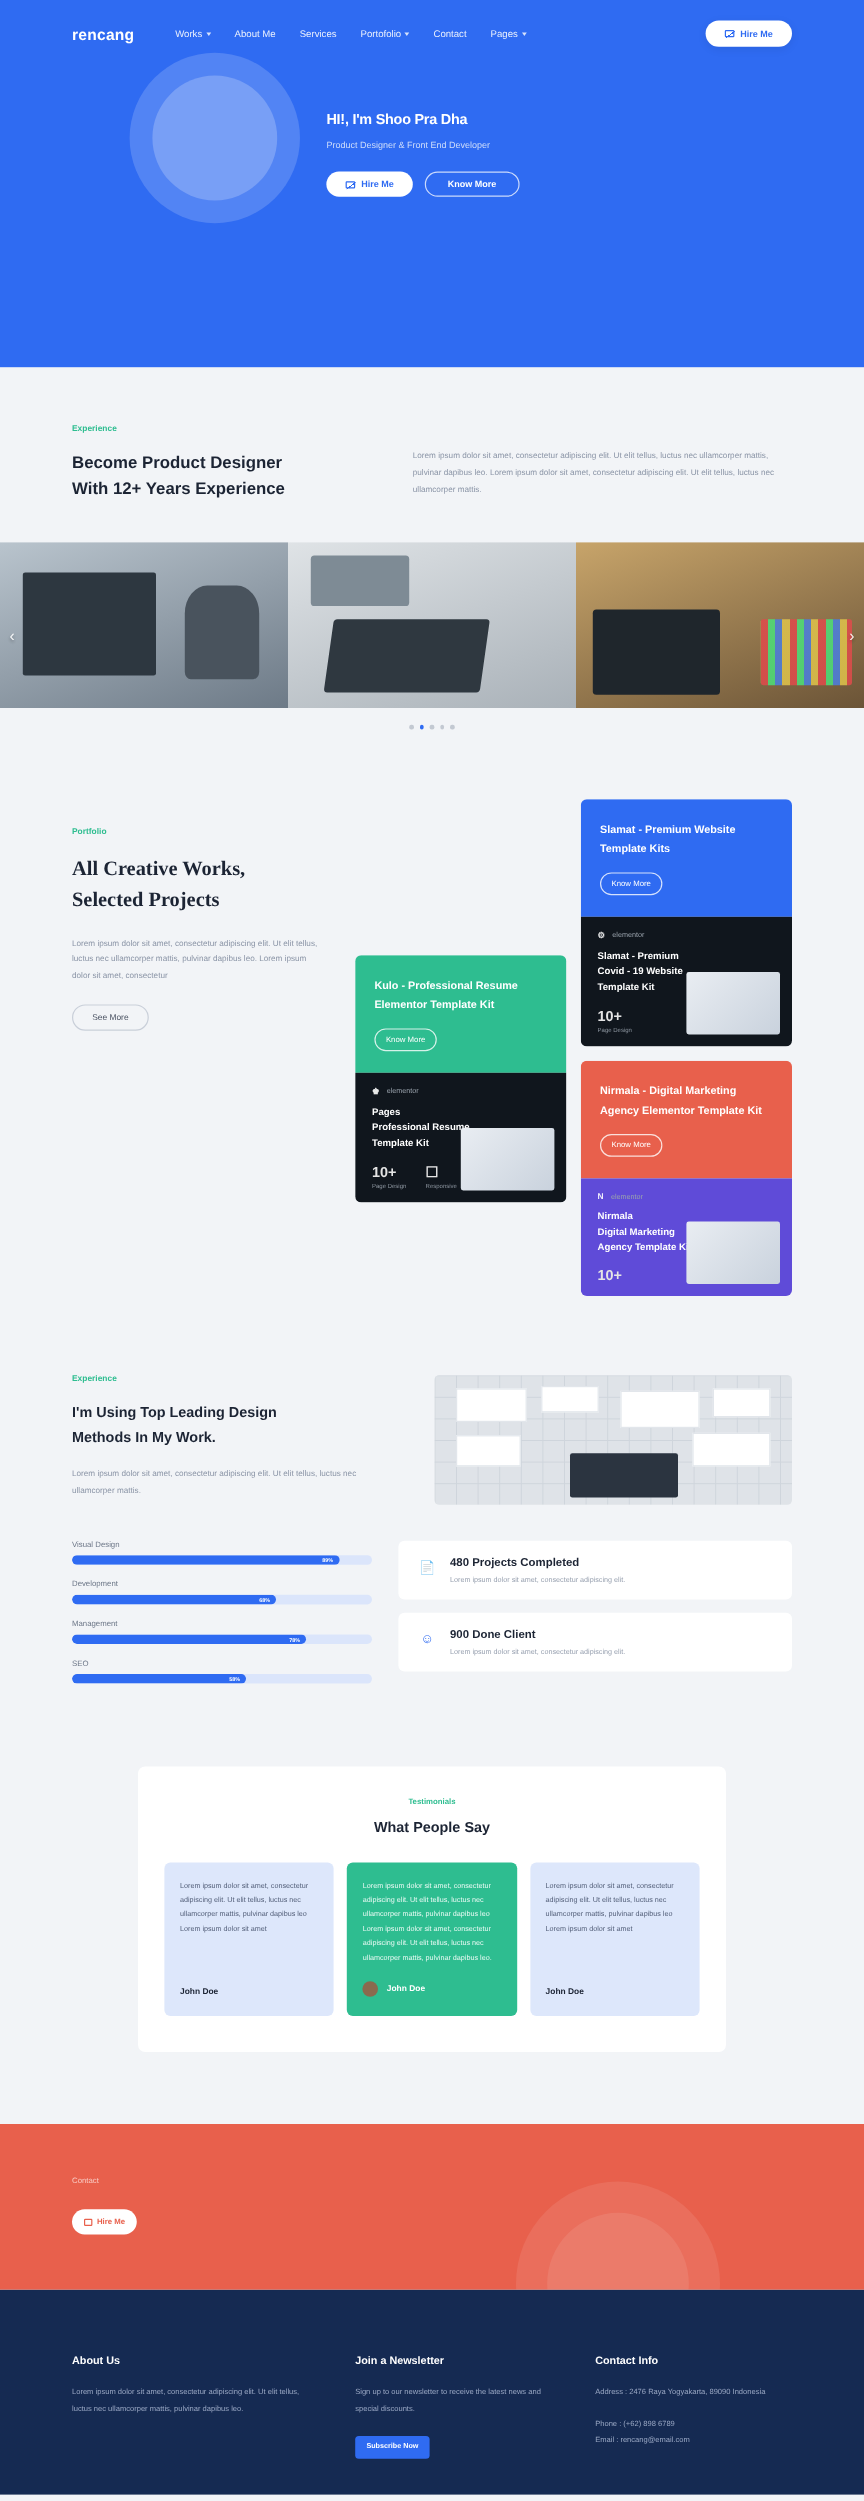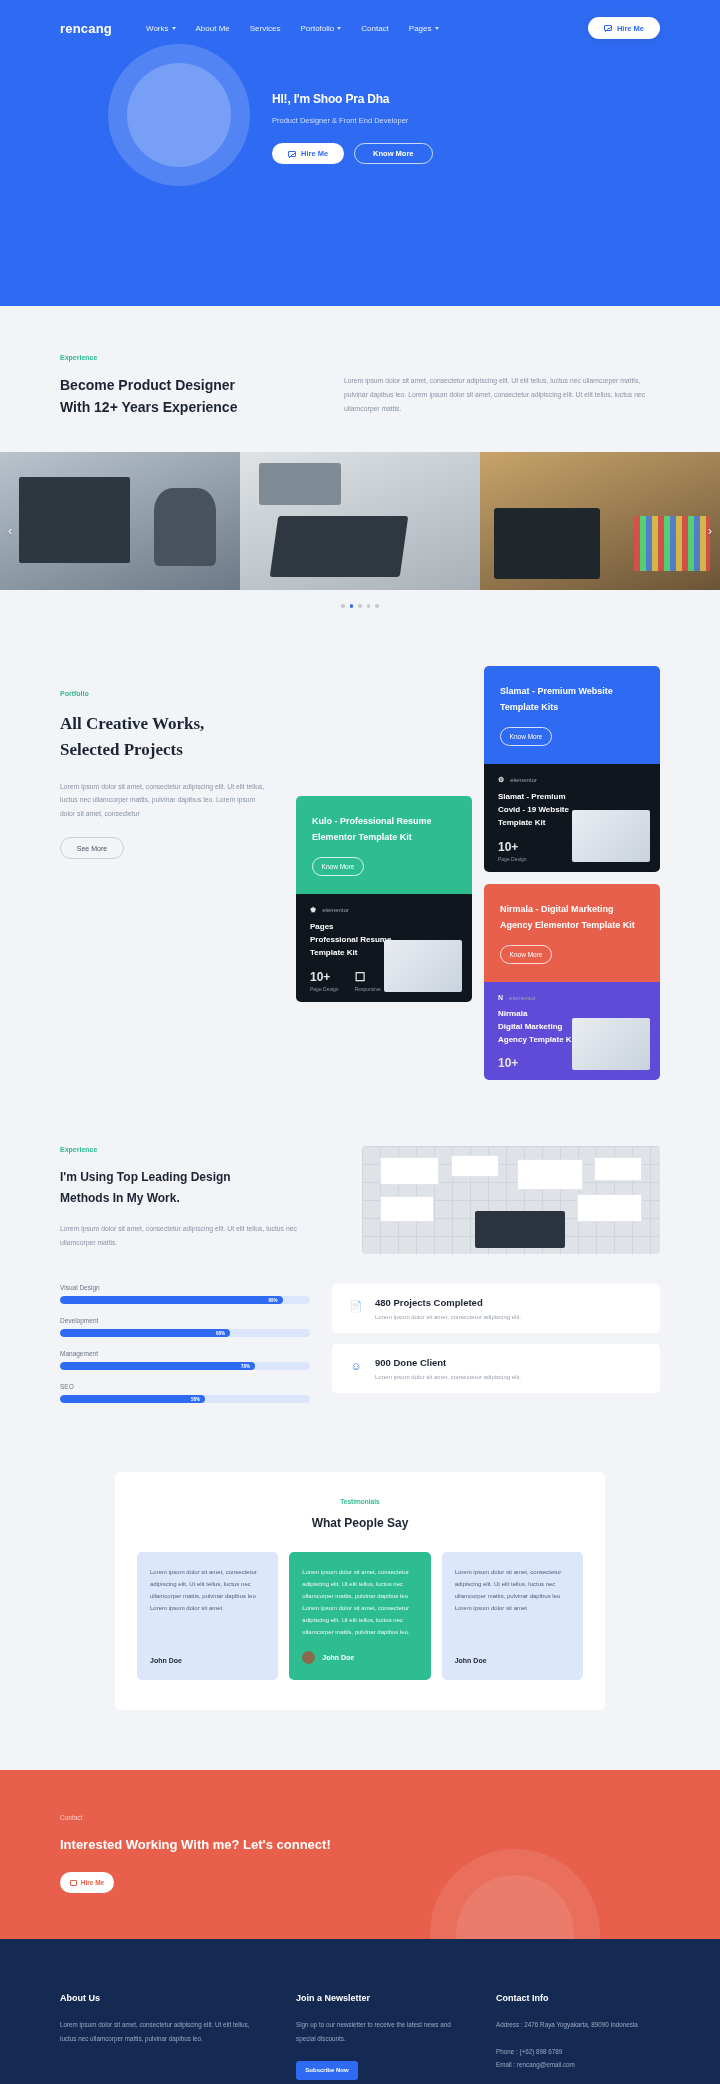--- a/index.html
+++ b/index.html
@@ -524,21 +524,20 @@
         </div>
       </div>
     </div>
   </section>
 
   <section class="cta">
     <div class="cta-rings"></div>
     <div class="cta-rings2"></div>
     <div class="cta-inner">
       <div class="cta-eyebrow">Contact</div>
-      <div class="cta-h">Interested Working With me? Let's connect!</div>
       <div class="cta-btn">
         <i class="env-r"></i>
         <span>Hire Me</span>
       </div>
     </div>
   </section>
 
   <footer class="footer">
     <div class="f-inner">
       <div class="f-col c1">

